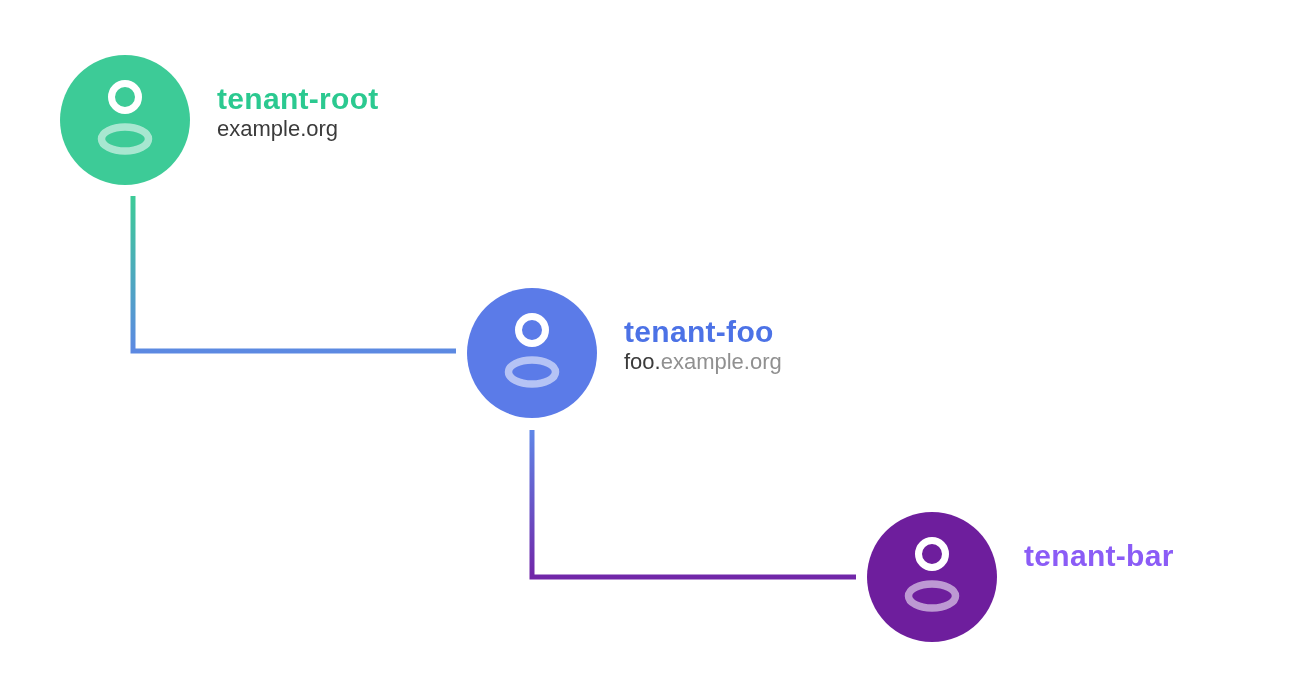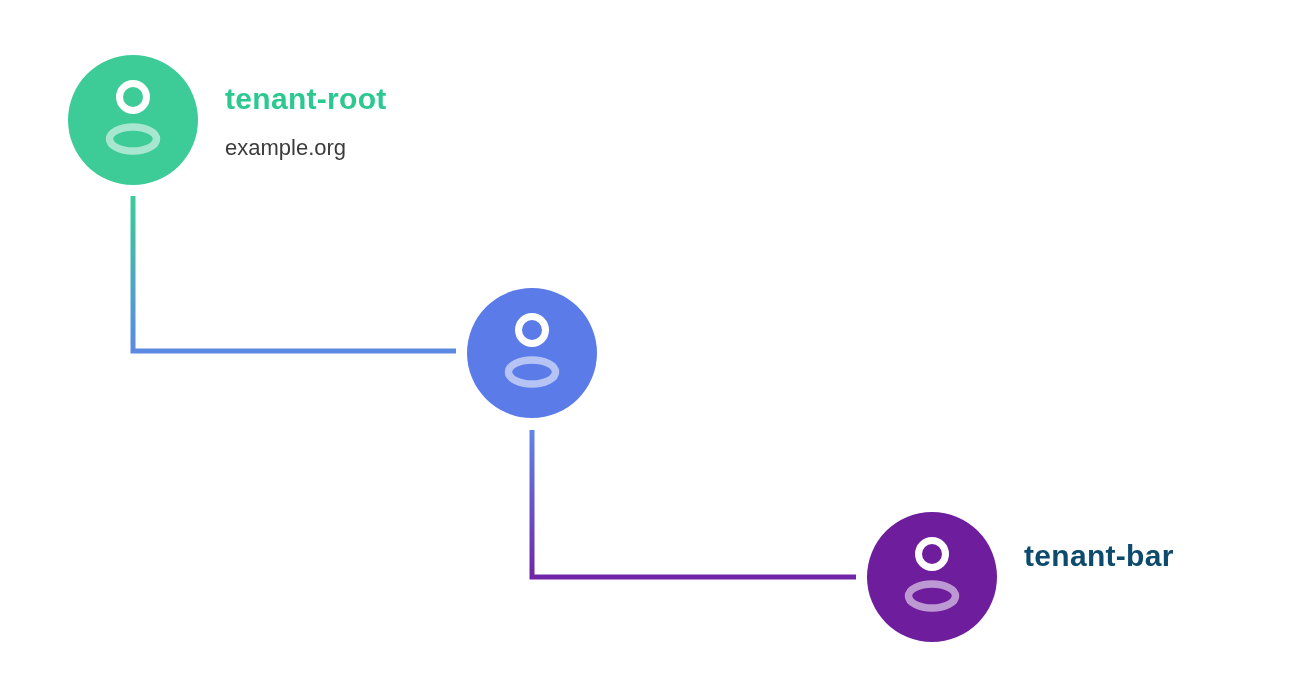--- a/index.html
+++ b/index.html
@@ -45,30 +45,29 @@
     top: 27px;
     white-space: nowrap;
   }
   .node-title {
     font-size: 30px;
     line-height: 34px;
     font-weight: 700;
     letter-spacing: 0.3px;
   }
   .node-domain {
-    margin-top: 19px;
     font-size: 22px;
     line-height: 26px;
     font-weight: 400;
   }
   .domain-own    { color: #3B3B3B; }
   .domain-parent { color: #909090; }
 
   
-  #node-root { left: 68px;  top: 55px;  }
+  #node-root { left: 60px;  top: 55px;  }
   #node-foo  { left: 467px; top: 288px; }
   #node-bar  { left: 867px; top: 512px; }
 </style>
 </head>
 <body>
 
 <div class="canvas">
 
   <svg class="connectors" viewBox="0 0 1300 700" xmlns="http://www.w3.org/2000/svg">
     <defs>
@@ -98,27 +97,31 @@
     </div>
   </div>
 
   <div class="node" id="node-foo">
     <div class="avatar" style="background-color: rgb(91, 123, 232);">
       <svg width="130" height="130" viewBox="0 0 130 130">
         <circle cx="65" cy="42" r="13.5" fill="none" stroke="#ffffff" stroke-width="7"></circle>
         <ellipse cx="65" cy="84" rx="23.5" ry="12" fill="none" stroke="rgba(255,255,255,0.55)" stroke-width="7.5"></ellipse>
       </svg>
     </div>
+    <div class="labels">
+      <div class="node-title" style="color: rgb(76, 114, 230);">tenant-foo</div>
+      <div class="node-domain"><span class="domain-own">foo.</span><span class="domain-parent">example.org</span></div>
+    </div>
   </div>
 
   <div class="node" id="node-bar">
     <div class="avatar" style="background-color: rgb(110, 30, 157);">
       <svg width="130" height="130" viewBox="0 0 130 130">
         <circle cx="65" cy="42" r="13.5" fill="none" stroke="#ffffff" stroke-width="7"></circle>
         <ellipse cx="65" cy="84" rx="23.5" ry="12" fill="none" stroke="rgba(255,255,255,0.55)" stroke-width="7.5"></ellipse>
       </svg>
     </div>
     <div class="labels">
-      <div class="node-title" style="color: #0c4a6e;">tenant-bar</div>
+      <div class="node-title" style="color: #8b5cf6;">tenant-bar</div>
     </div>
   </div>
 
 </div>
 
 </body></html>

